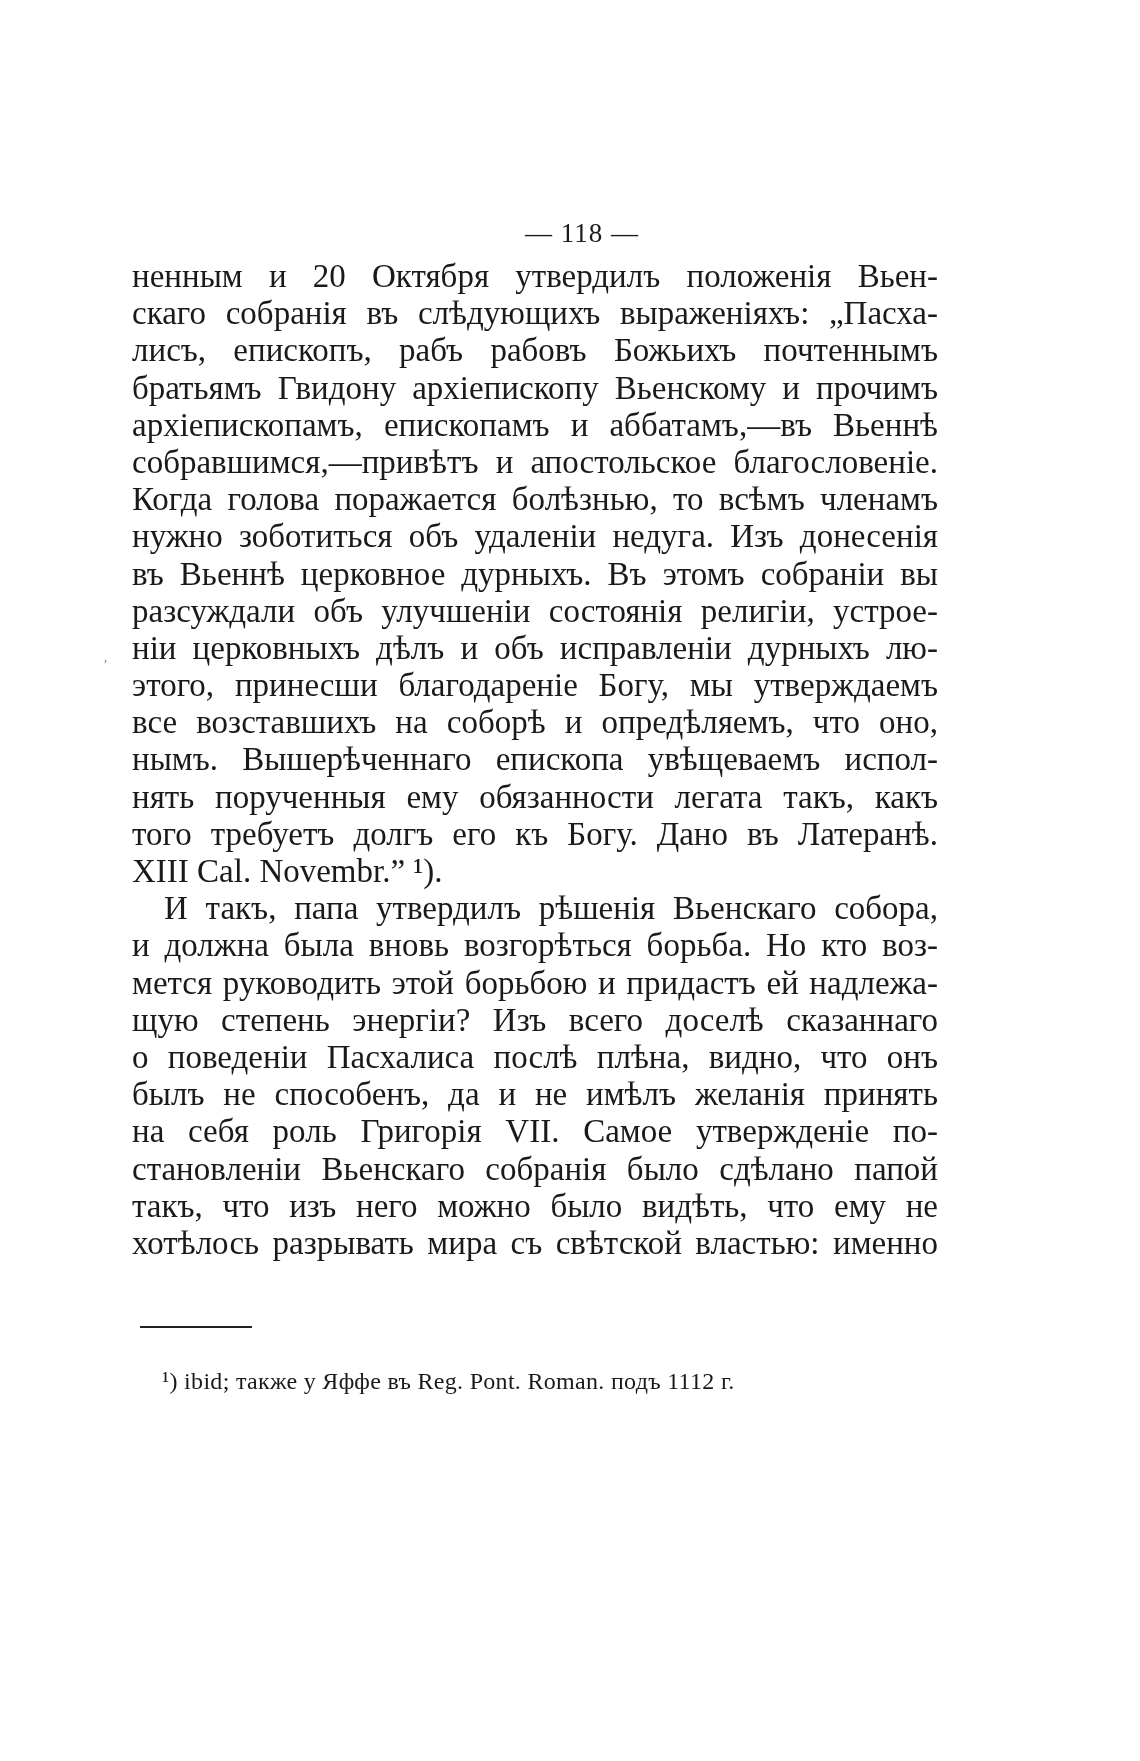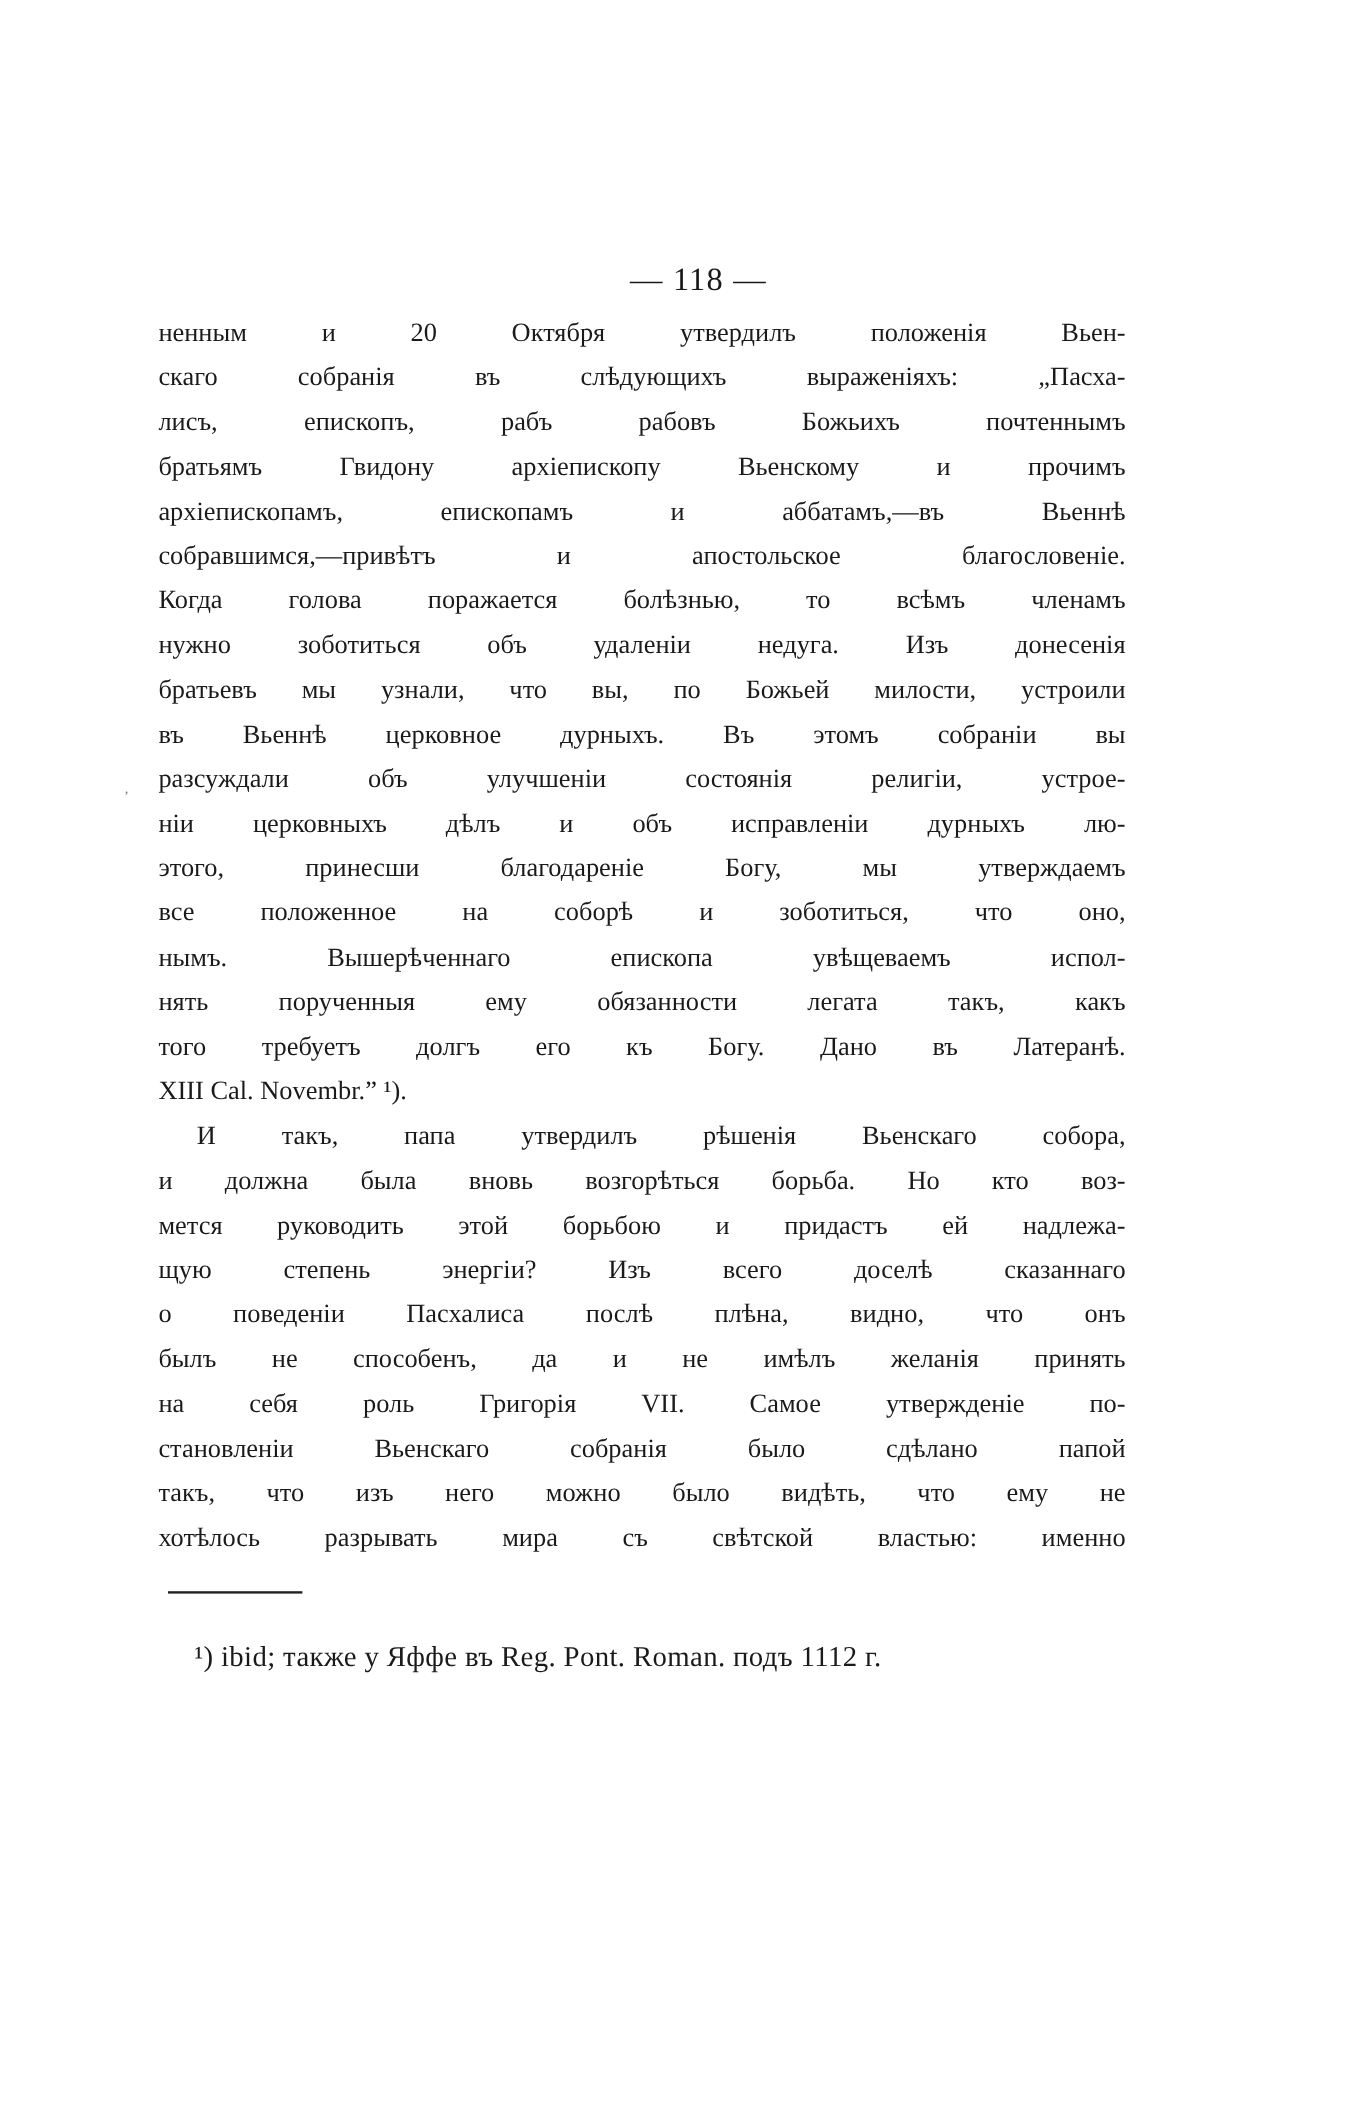--- a/index.html
+++ b/index.html
@@ -1,19 +1,19 @@
 <!DOCTYPE html>
 <html><head>
 <meta charset="utf-8">
 <style>
   html, body { margin: 0; padding: 0; background: #ffffff; }
   body { width: 1140px; height: 1761px; position: relative; overflow: hidden; }
   .page { position: absolute; left: 12px; top: 0; width: 1140px; height: 1761px; background: #ffffff; color: #1a1a1a; font-family: "Liberation Serif", "DejaVu Serif", serif; }
   .page-number { position: absolute; top: 218px; left: 0; width: 1140px; text-align: center; font-size: 27px; letter-spacing: 1px; }
-  .body-text { position: absolute; left: 120px; top: 258px; width: 806px; font-size: 22px; line-height: 37.2px; }
+  .body-text { position: absolute; left: 120px; top: 258px; width: 806px; font-size: 33px; line-height: 37.2px; }
   .line { display: block; white-space: nowrap; text-align: justify; text-align-last: justify; height: 37.2px; }
   .line.last { text-align-last: left; }
   .line.indent { padding-left: 32px; }
   .footnote-rule { position: absolute; left: 128px; top: 1326px; width: 112px; border-top: 2px solid #222; }
   .footnote { position: absolute; left: 150px; top: 1368px; font-size: 24px; letter-spacing: 0.3px; }
   .stray-mark { position: absolute; left: 92px; top: 650px; font-size: 12px; color: #777; }
 </style>
 </head>
 <body>
 
@@ -23,26 +23,25 @@
   <div class="body-text">
     <div>
       <span class="line">ненным и 20 Октября утвердилъ положенія Вьен-</span>
       <span class="line">скаго собранія въ слѣдующихъ выраженіяхъ: „Пасха-</span>
       <span class="line">лисъ, епископъ, рабъ рабовъ Божьихъ почтеннымъ</span>
       <span class="line">братьямъ Гвидону архіепископу Вьенскому и прочимъ</span>
       <span class="line">архіепископамъ, епископамъ и аббатамъ,—въ Вьеннѣ</span>
       <span class="line">собравшимся,—привѣтъ и апостольское благословеніе.</span>
       <span class="line">Когда голова поражается болѣзнью, то всѣмъ членамъ</span>
       <span class="line">нужно зоботиться объ удаленіи недуга. Изъ донесенія</span>
-      <span class="line">братьевъ мы узнали, что вы, по Божьей милости, устроили</span>
       <span class="line">въ Вьеннѣ церковное дурныхъ. Въ этомъ собраніи вы</span>
       <span class="line">разсуждали объ улучшеніи состоянія религіи, устрое-</span>
       <span class="line">ніи церковныхъ дѣлъ и объ исправленіи дурныхъ лю-</span>
       <span class="line">этого, принесши благодареніе Богу, мы утверждаемъ</span>
-      <span class="line">все положенное на соборѣ и зоботиться, что оно,</span>
+      <span class="line">все возставшихъ на соборѣ и опредѣляемъ, что оно,</span>
       <span class="line">нымъ. Вышерѣченнаго епископа увѣщеваемъ испол-</span>
       <span class="line">нять порученныя ему обязанности легата такъ, какъ</span>
       <span class="line">того требуетъ долгъ его къ Богу. Дано въ Латеранѣ.</span>
       <span class="line last">XIII Cal. Novembr.” ¹).</span>
     </div>
     <div>
       <span class="line indent">И такъ, папа утвердилъ рѣшенія Вьенскаго собора,</span>
       <span class="line">и должна была вновь возгорѣться борьба. Но кто воз-</span>
       <span class="line">мется руководить этой борьбою и придастъ ей надлежа-</span>
       <span class="line">щую степень энергіи? Изъ всего доселѣ сказаннаго</span>

